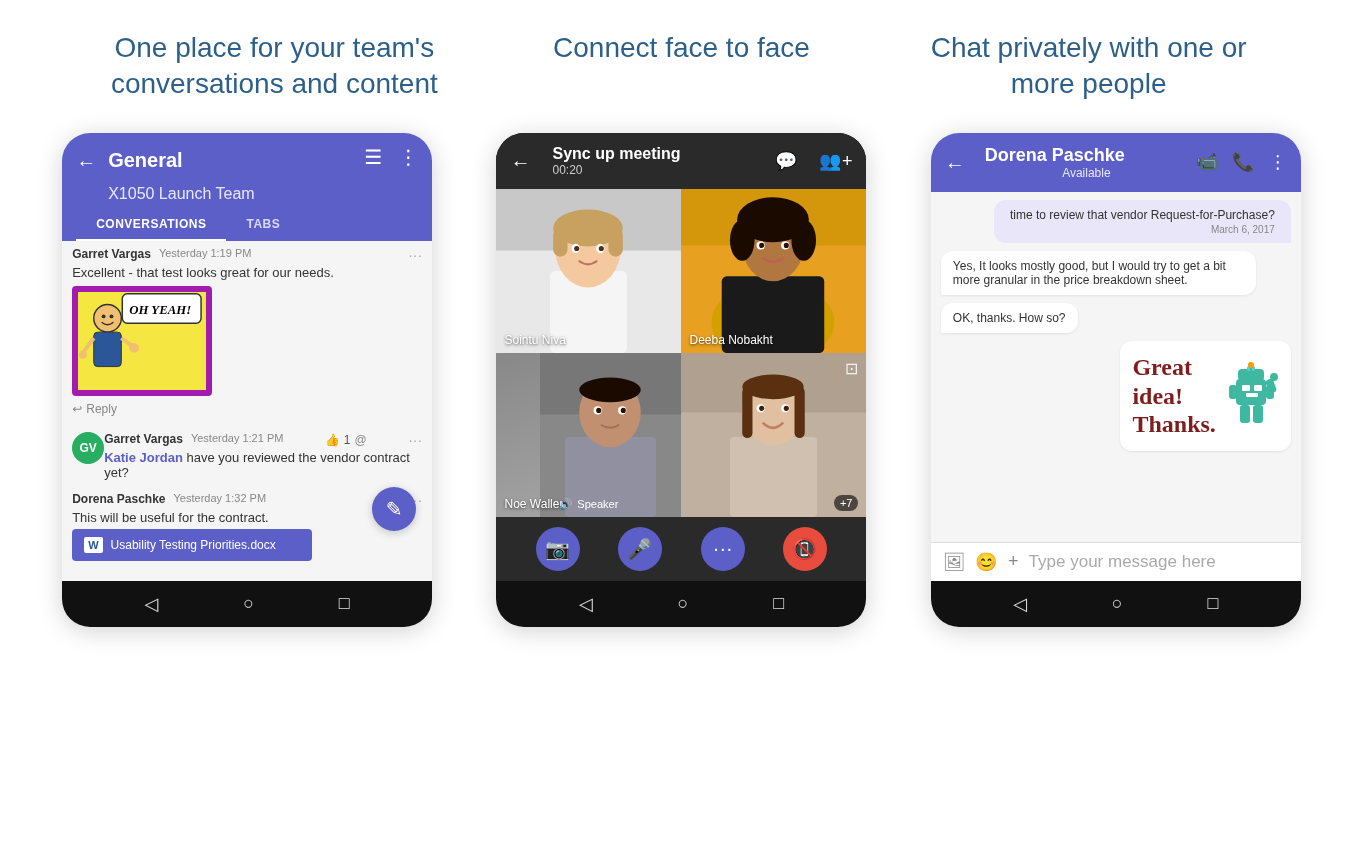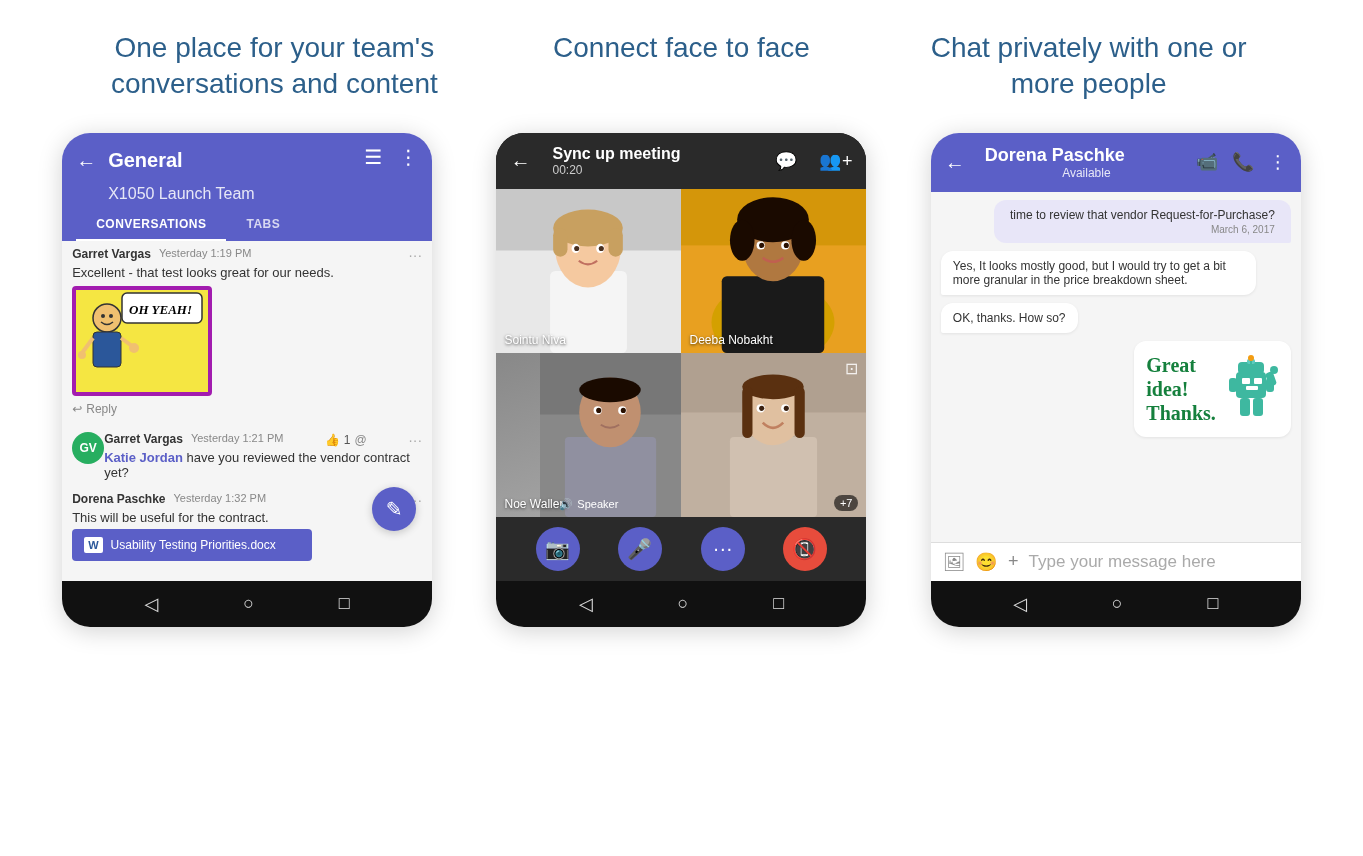--- a/index.html
+++ b/index.html
@@ -160,21 +160,21 @@
       font-size: 13px;
       color: #333;
       margin-top: 2px;
       padding-left: 0;
     }
 
     .chat-sticker {
       width: 140px;
       height: 110px;
       background: #f5e642;
-      border: 4px solid #a21caf;
+      border: 6px solid #a21caf;
       border-radius: 4px;
       margin-top: 6px;
       display: flex;
       align-items: center;
       justify-content: center;
       overflow: hidden;
       position: relative;
     }
 
     .sticker-inner {
@@ -778,21 +778,21 @@
         </div>
 
         <div style="background:#fff; border-radius:12px 12px 12px 2px; padding:8px 12px; font-size:12px; color:#333; max-width:70%; align-self:flex-start; box-shadow:0 1px 3px rgba(0,0,0,0.08);">
           <span>OK, thanks. How so?</span>
         </div>
 
 
         <div class="sticker-msg">
           <div style="display:flex; align-items:center; gap:8px;">
             <div>
-              <div style="font-family: 'Comic Sans MS', cursive; color:#15803d; font-size:20px; font-weight:bold; line-height:1.2;">
+              <div style="font-family: 'Comic Sans MS', cursive; color:#7f1d1d; font-size:24px; font-weight:bold; line-height:1.2;">
                 <span>Great</span><br>
                 <span>idea!</span><br>
                 <span>Thanks.</span>
               </div>
             </div>
 
             <svg width="55" height="70" viewBox="0 0 55 70" xmlns="http://www.w3.org/2000/svg">
               <rect x="12" y="18" width="30" height="26" rx="4" fill="#3eb8a0"></rect>
               <rect x="18" y="24" width="8" height="6" rx="1" fill="#fff"></rect>
               <rect x="30" y="24" width="8" height="6" rx="1" fill="#fff"></rect>

